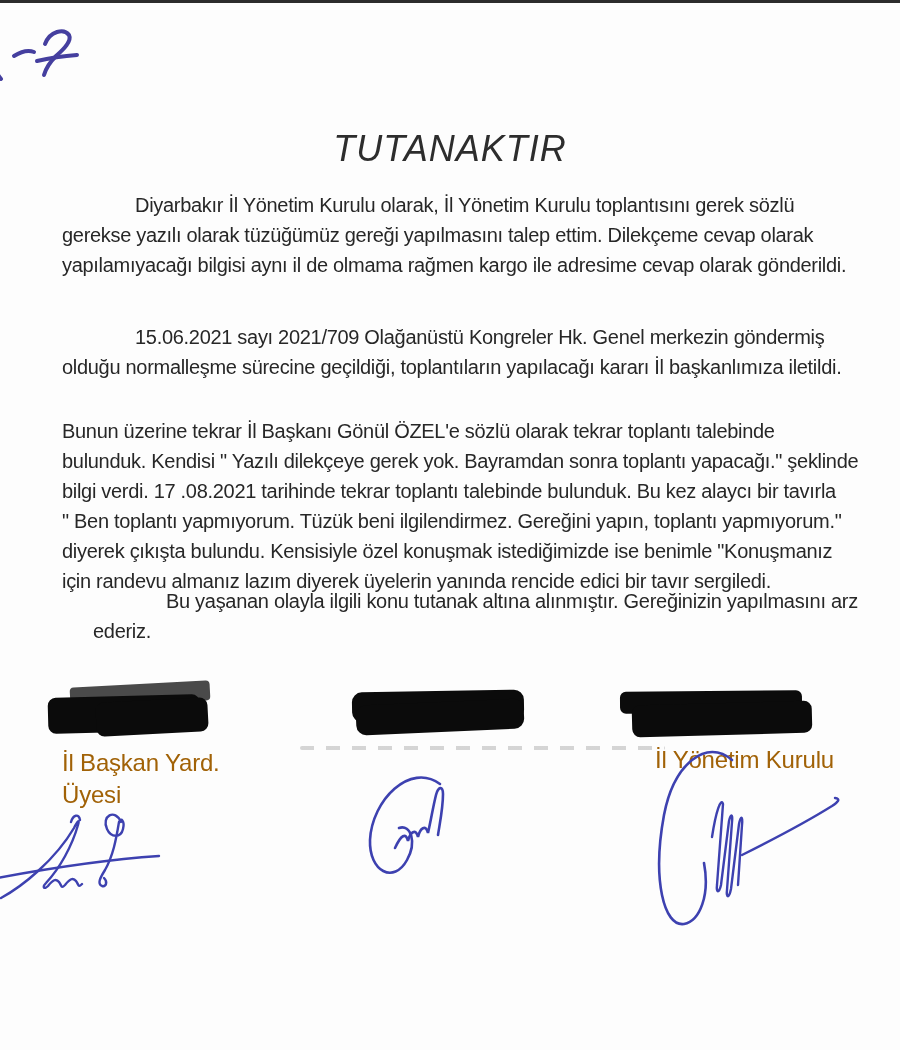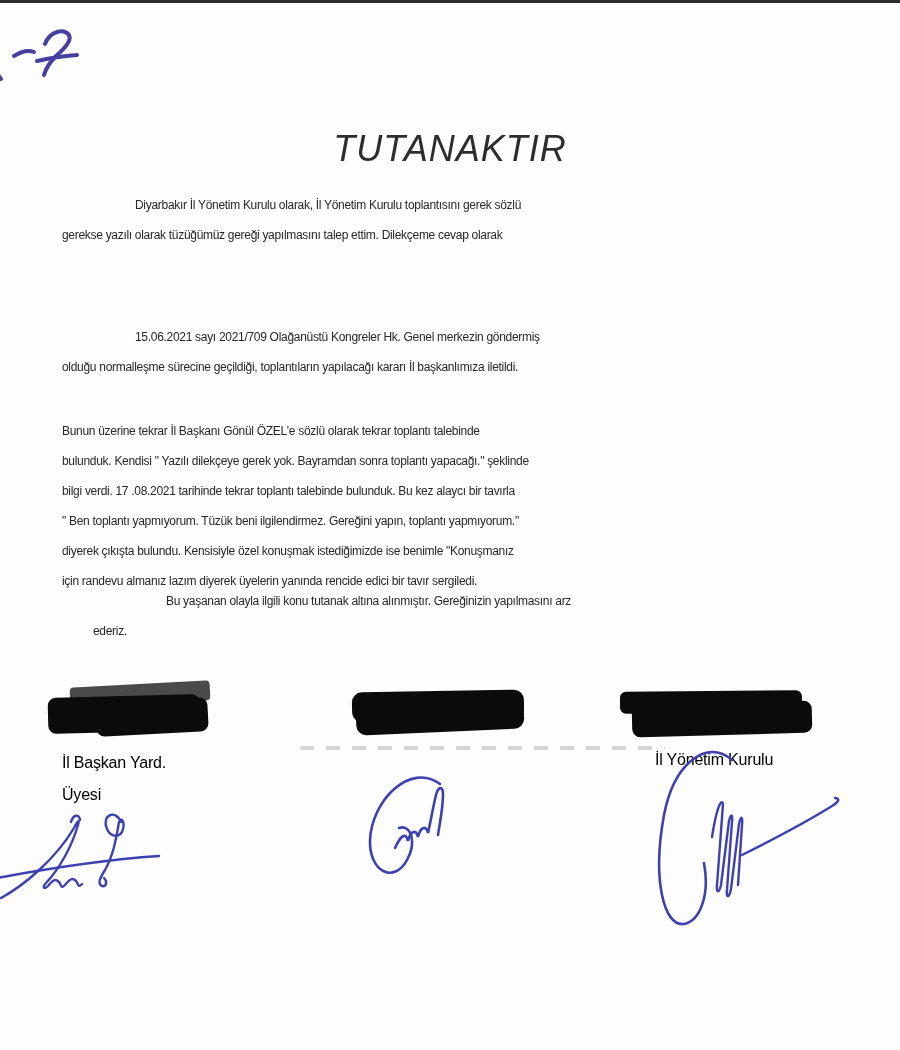--- a/index.html
+++ b/index.html
@@ -11,28 +11,28 @@
   }
   .top-edge { position:absolute; top:0; left:0; width:100%; height:3px; }
   .doc-title {
     position:absolute; top:128px; left:0; width:100%;
     text-align:center; font-size:36px; letter-spacing:1px;
     color:#2d2d2d; font-weight:500;font-style:italic;
   }
   .para { position:absolute; left:62px; width:790px; }
   .para .line {
     white-space:nowrap; height:30px; line-height:30px;
-    font-size:12px; letter-spacing:-0.3px; color:#272727;
+    font-size:20px; letter-spacing:-0.3px; color:#272727;
   }
   .para .line.indent { padding-left:73px; }
   .p1 { top:190px; } .p2 { top:322px; } .p3 { top:416px; } .p4 { top:586px;margin-left:31px; }
   .redact { position:absolute; border-radius:8px; }
   .sig-label {
-    position:absolute; font-size:16px; letter-spacing:-0.2px;
-    color:#000000; white-space:nowrap; line-height:30px;
+    position:absolute; font-size:24px; letter-spacing:-0.2px;
+    color:#a16207; white-space:nowrap; line-height:30px;
   }
   .sig-svg { position:absolute; }
   .mark7 { position:absolute; left:-8px; top:18px; }
   .smudge {
     position:absolute; height:4px; opacity:0.35; border-radius:2px;
     background:repeating-linear-gradient(90deg,#8a8a8a 0 14px,transparent 14px 26px);
   }
 </style>
 </head>
 <body>
@@ -46,20 +46,21 @@
     <path d="M22,38 C30,33 37,32 42,34" stroke-width="4" stroke-linecap="round"></path>
     <path d="M53,26 C58,13 72,10 77,17 C80,23 72,31 64,38 C58,44 54,50 52,57" stroke-width="4" stroke-linecap="round"></path>
     <path d="M45,43 C58,40 72,38 85,37" stroke-width="4" stroke-linecap="round"></path>
   </svg>
 
   <div class="doc-title">TUTANAKTIR</div>
 
   <div class="para p1">
     <div class="line indent">Diyarbakır İl Yönetim Kurulu olarak, İl Yönetim Kurulu toplantısını gerek sözlü</div>
     <div class="line">gerekse yazılı olarak tüzüğümüz gereği yapılmasını talep ettim. Dilekçeme cevap olarak</div>
+    <div class="line">yapılamıyacağı bilgisi aynı il de olmama rağmen kargo ile adresime cevap olarak gönderildi.</div>
   </div>
 
   <div class="para p2">
     <div class="line indent">15.06.2021 sayı 2021/709 Olağanüstü Kongreler Hk. Genel merkezin göndermiş</div>
     <div class="line">olduğu normalleşme sürecine geçildiği, toplantıların yapılacağı kararı İl başkanlımıza iletildi.</div>
   </div>
 
   <div class="para p3">
     <div class="line">Bunun üzerine tekrar İl Başkanı Gönül ÖZEL'e sözlü olarak tekrar toplantı talebinde</div>
     <div class="line">bulunduk. Kendisi " Yazılı dilekçeye gerek yok. Bayramdan sonra toplantı yapacağı." şeklinde</div>

